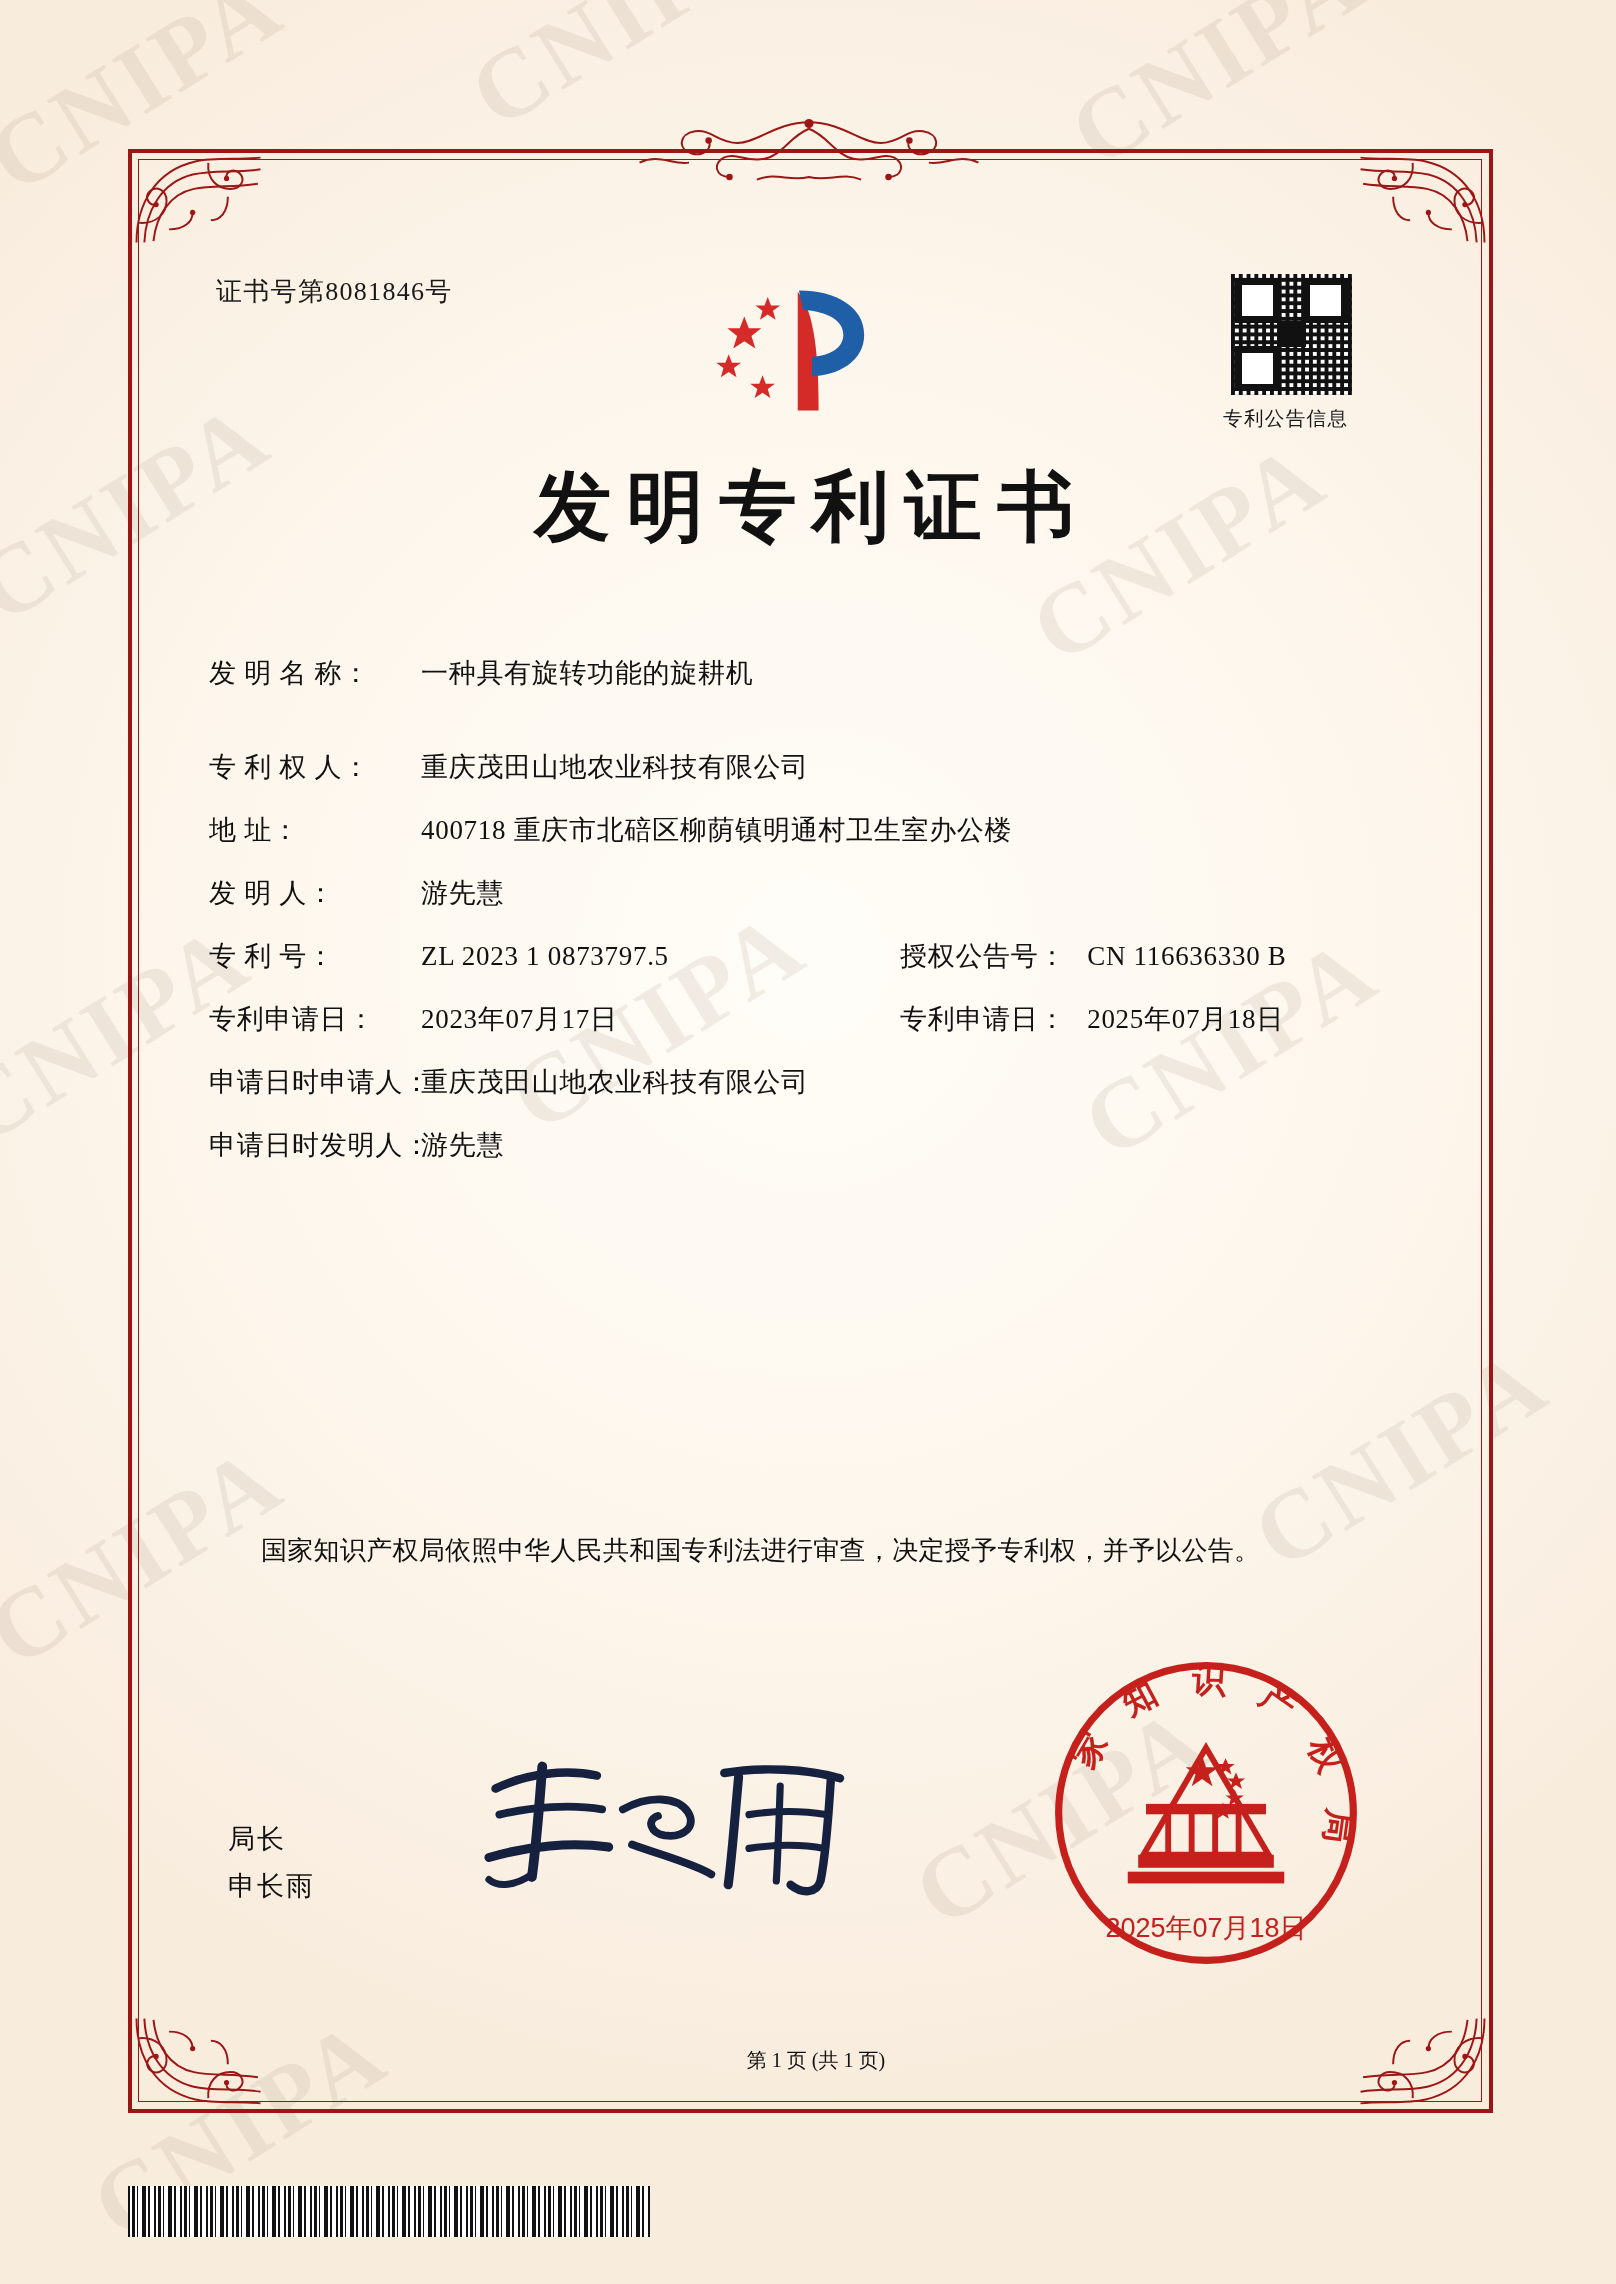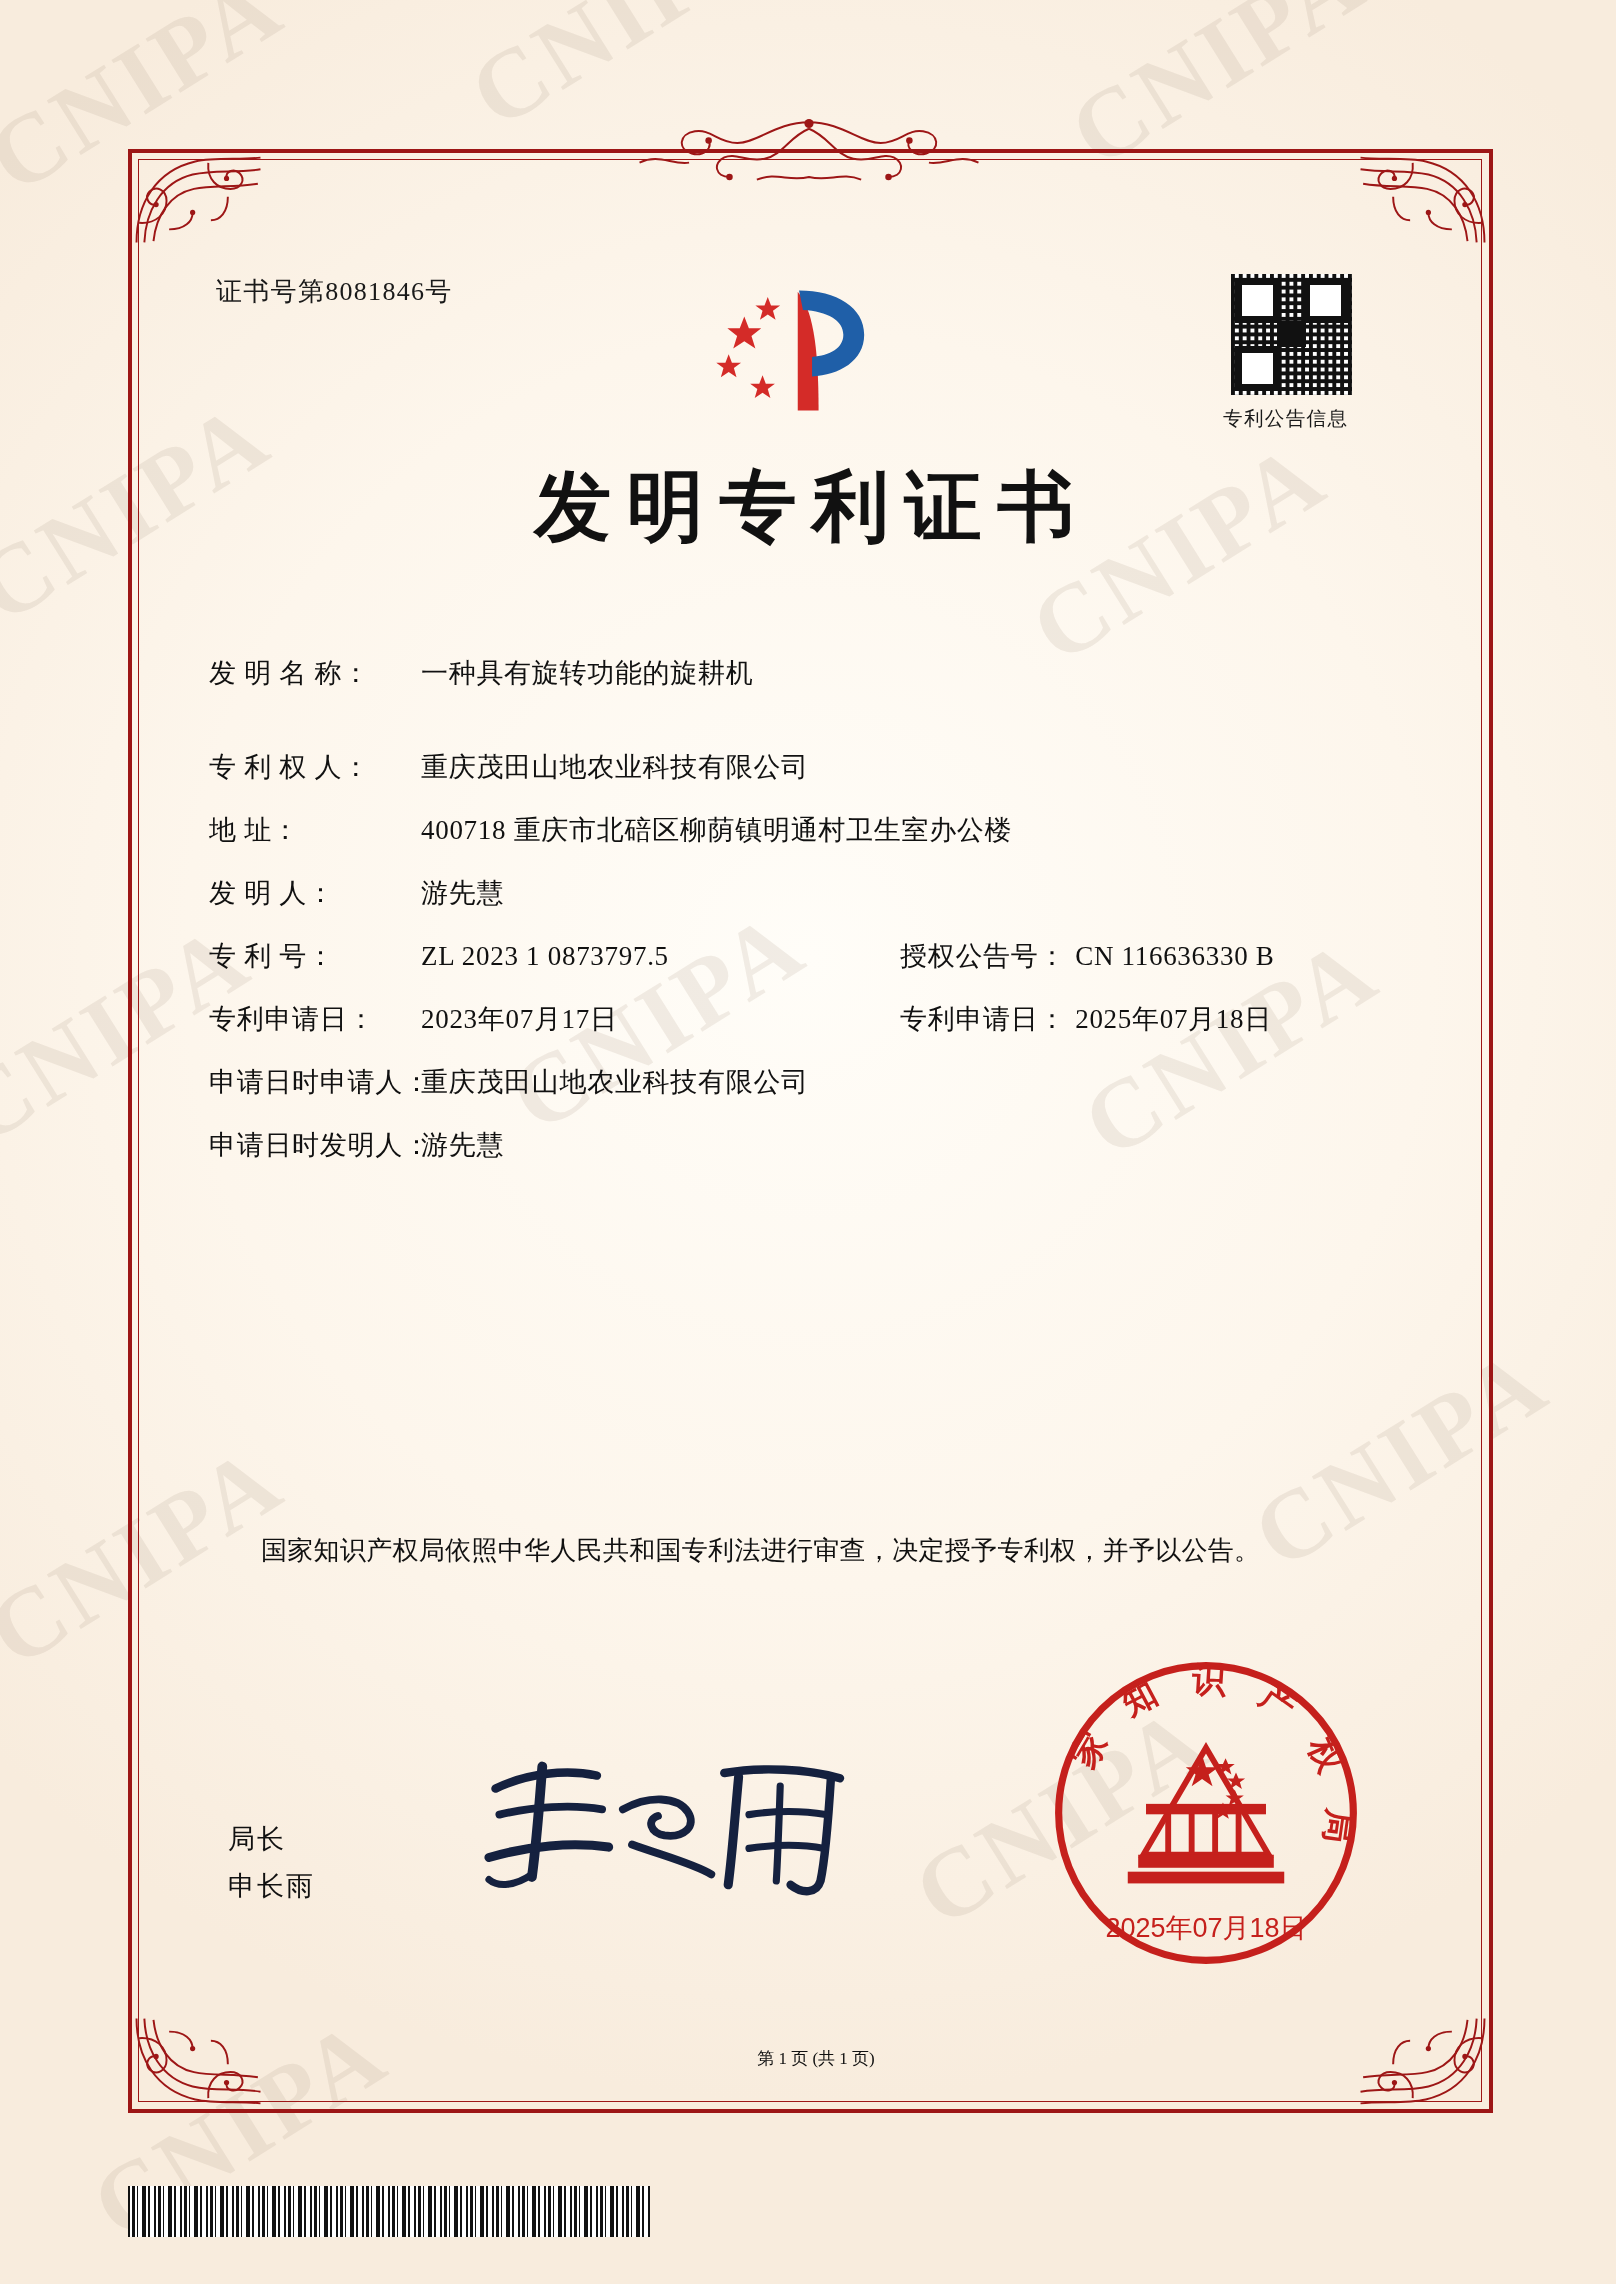--- a/index.html
+++ b/index.html
@@ -185,21 +185,21 @@
     letter-spacing: 0.7px;
   }
   .row .value { letter-spacing: 0.7px; }
   .row .col2 {
     position: absolute;
     left: 691px;
     top: 0;
   }
   .row .col2 .label2 {
     letter-spacing: 0.7px;
-    margin-right: 9px;
+    margin-right: 21px;
   }
   .gap-sm { height: 31px; }
 
   
   .statement {
     position: absolute;
     left: 210px;
     top: 1526px;
     width: 1174px;
     font-size: 26px;
@@ -248,21 +248,21 @@
     font-size: 27px;
     color: #c5201c;
     font-family: "Liberation Sans", sans-serif;
   }
 
   .page-no {
     position: absolute;
     left: 16px; right: 0;
     top: 2047px;
     text-align: center;
-    font-size: 17px;
+    font-size: 20px;
     color: #111;
   }
 
   
   .barcode {
     position: absolute;
     left: 128px;
     top: 2186px;
     width: 522px;
     height: 51px;

